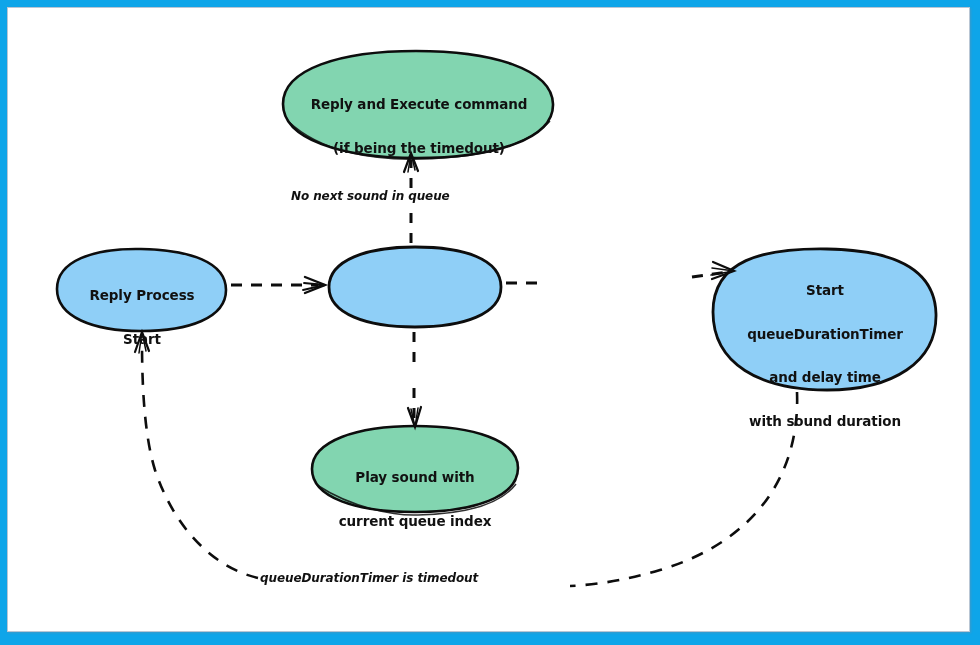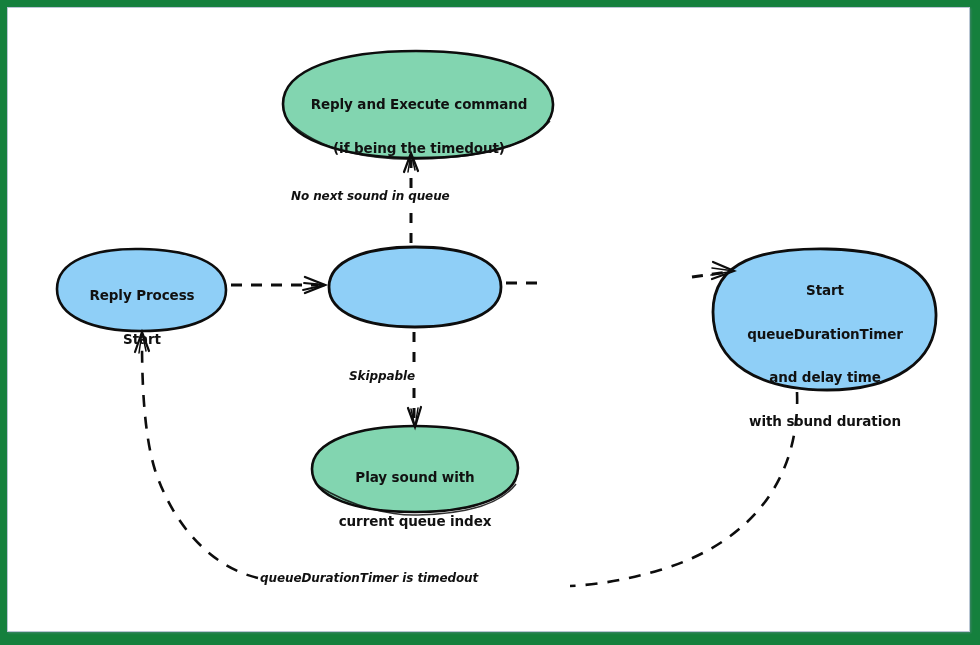--- a/index.html
+++ b/index.html
@@ -4,21 +4,21 @@
 <style>
   html, body {
     margin: 0;
     padding: 0;
     background: #ffffff;
   }
   #canvas {
     position: relative;
     width: 980px;
     height: 645px;
-    background: #15803d;
+    background: #0ea5e9;
     overflow: hidden;
     font-family: "DejaVu Sans", sans-serif;
   }
   #frame {
     position: absolute;
     left: 7px;
     top: 7px;
     width: 963px;
     height: 625px;
     border: 1px solid #b9c6d4;
@@ -167,17 +167,16 @@
   </div>
 
   <div class="node-label" style="left:312px; top:445px; width:206px;">
     <div>Play sound with</div>
     <div>current queue index</div>
   </div>
 
   <div class="edge-label" style="left:291px; top:187px; width:240px;">No next sound in queue</div>
 
 
-  <div class="edge-label" style="left:349px; top:367px; width:130px;">Skippable</div>
 
   <div class="edge-label" style="left:260px; top:569px; width:308px;">queueDurationTimer is timedout</div>
 
 </div>
 
 </body></html>

